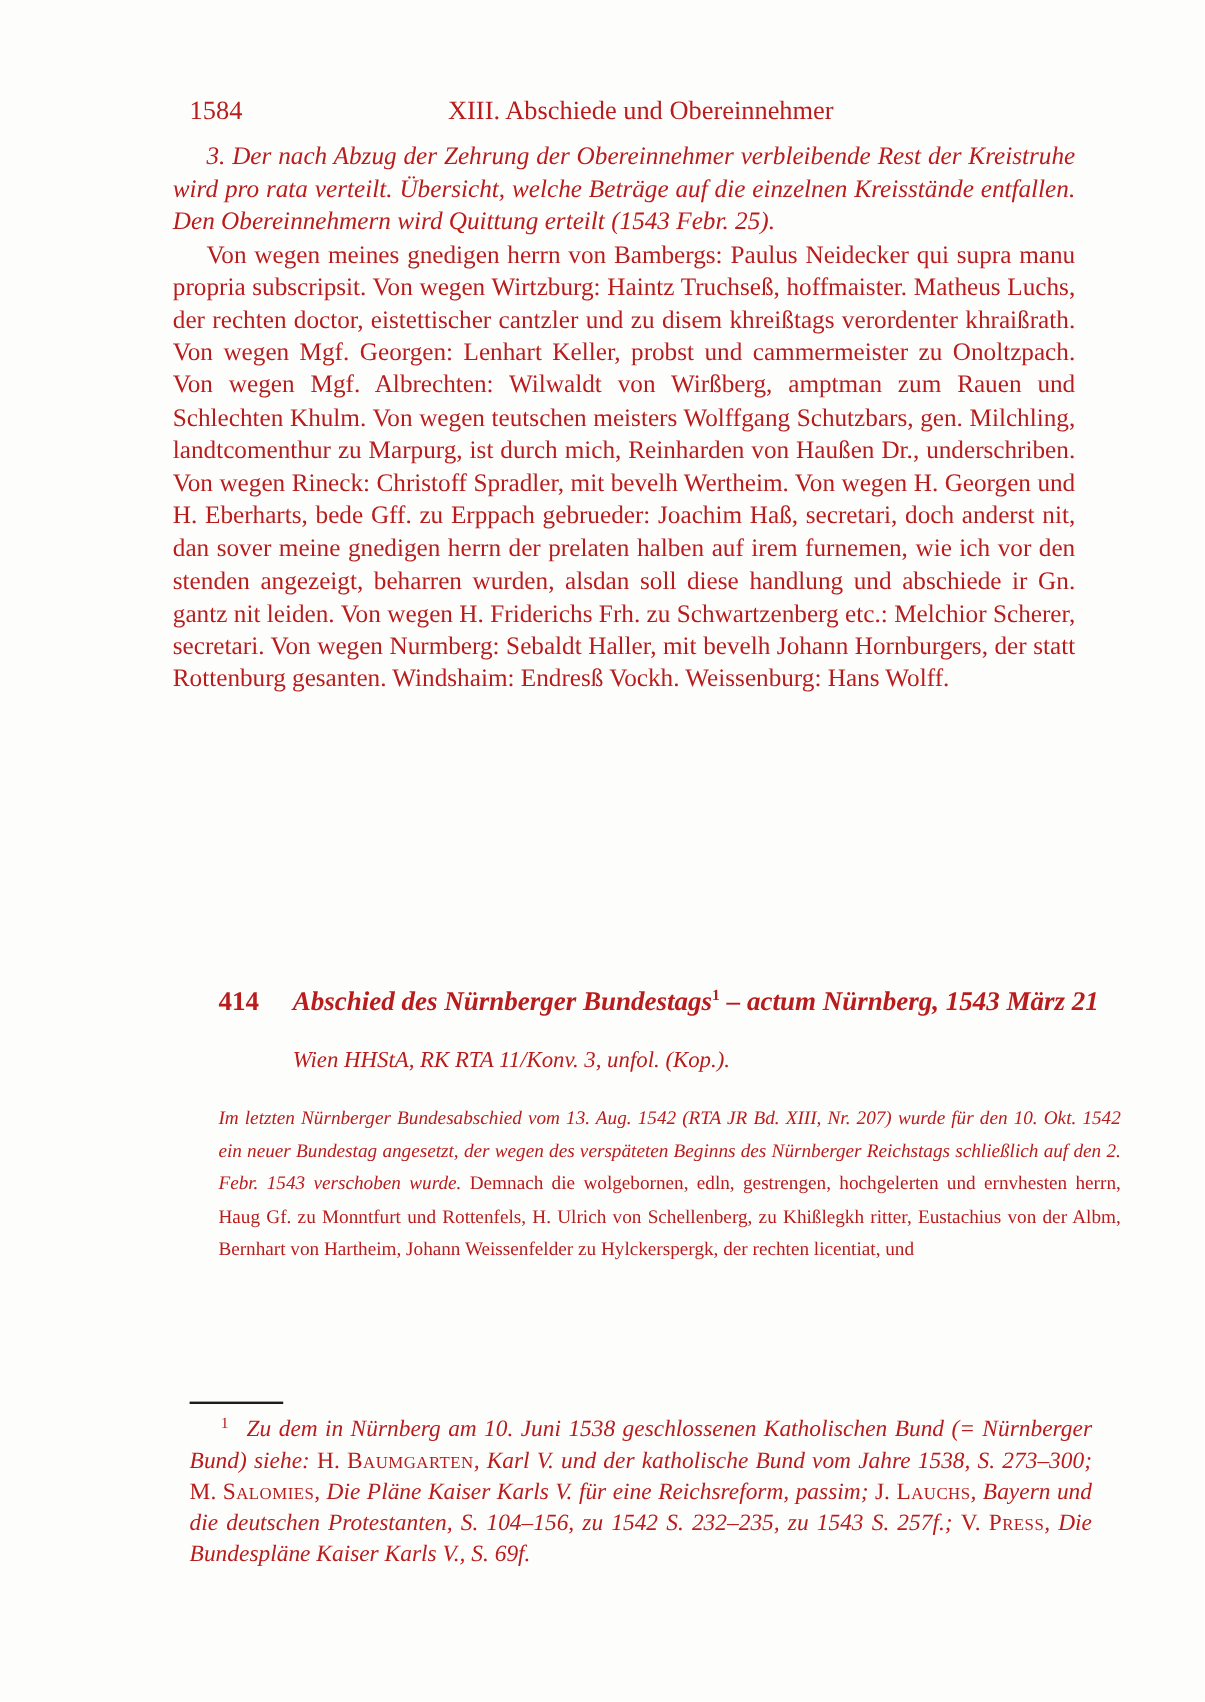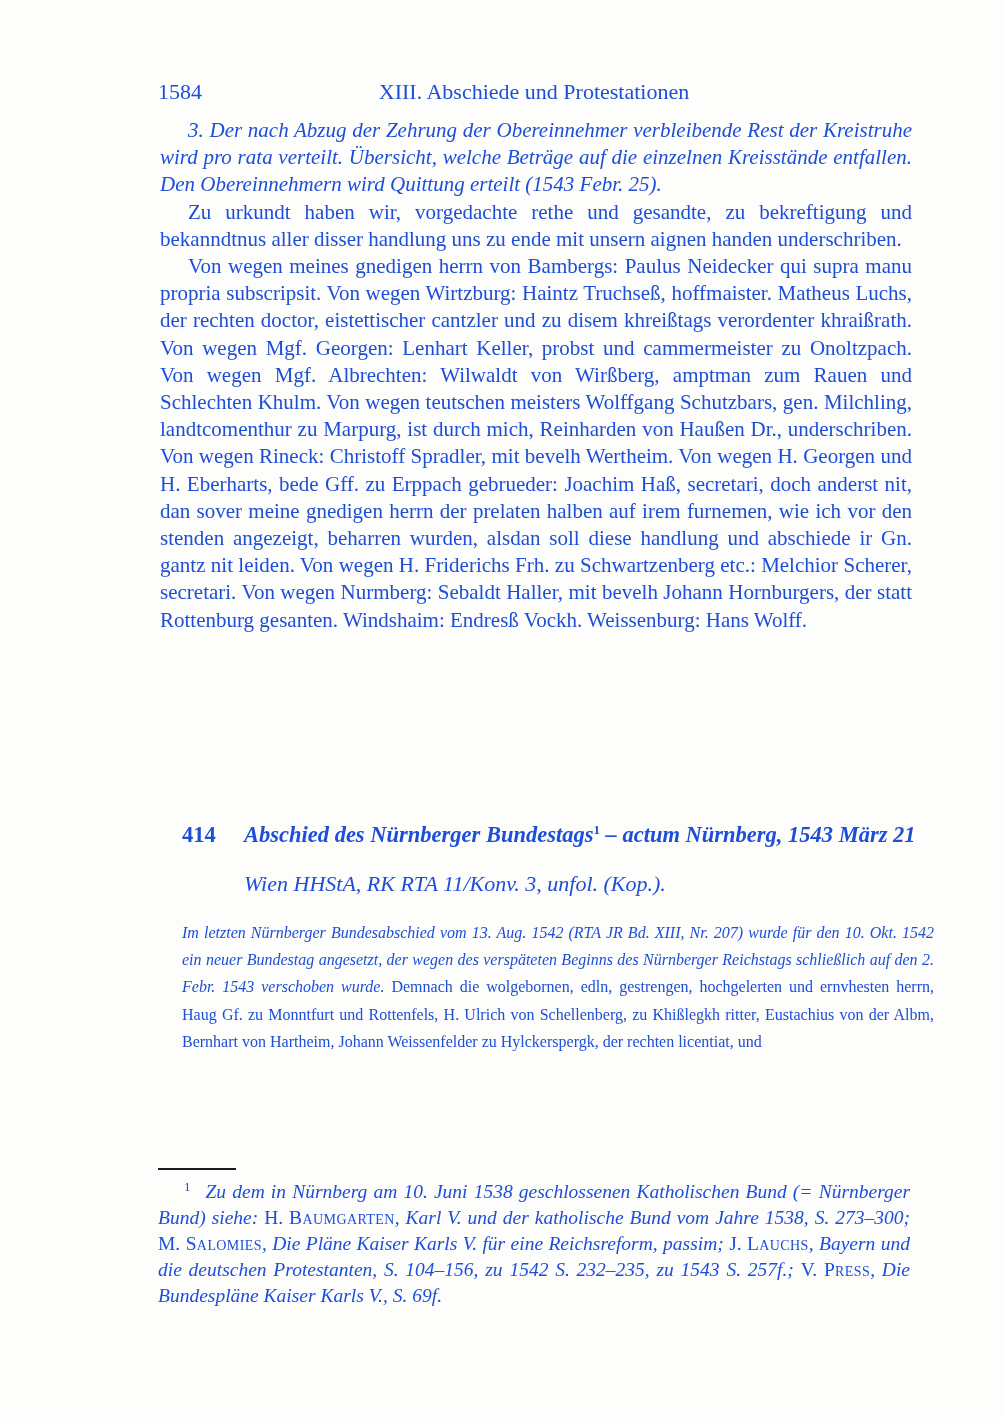--- a/index.html
+++ b/index.html
@@ -1,60 +1,59 @@
 <!DOCTYPE html>
 <html><head>
 <meta charset="utf-8">
 <style>
   html,body{margin:0;padding:0;background:#ffffff;}
   .page{
     position:relative;
     width:1004px;height:1418px;
     background:#fdfdfc;
     font-family:"Liberation Serif", serif;
-    color:#1d4ed8;
+    color:#b91c1c;
     overflow:hidden;
   }
   
   .pagehead{position:absolute;left:158px;top:80px;width:752px;font-size:22px;line-height:24px;}
   .pagenum{position:absolute;left:0;top:0;}
   .runtitle{display:block;text-align:center;}
   
-  .bodyblock{position:absolute;left:160px;top:117px;width:752px;font-size:21px;line-height:27.2px;}
+  .bodyblock{position:absolute;left:144px;top:117px;width:752px;font-size:21px;line-height:27.2px;}
   .bodyblock p{margin:0;text-align:justify;text-indent:28px;}
   .it{font-style:italic;}
   
   .section{position:absolute;left:158px;top:820px;width:752px;margin-left:24px;}
   .sechead{display:flex;font-weight:bold;font-size:22.5px;line-height:30px;}
   .secnum{flex:0 0 62px;font-style:normal;}
   .sectitle{flex:1;font-style:italic;}
   .sectitle sup{font-style:normal;font-size:13px;line-height:0;}
-  .source{margin:21px 0 0 62px;font-size:22px;line-height:26px;}
+  .source{margin:21px 0 0 62px;font-size:19px;line-height:26px;}
   .intro{margin:22px 0 0 0;text-align:justify;font-size:16px;line-height:27.2px;}
   .intro p{margin:0;}
   
   .footarea{position:absolute;left:158px;top:1168px;width:752px;}
   .footrule{width:78px;border-top:2px solid #1c1c1c;margin:0 0 9px 0;}
   .footnote{margin:0;text-align:justify;font-size:19.5px;line-height:26px;text-indent:26px;}
   .fnmark{font-size:13px;line-height:0;margin-right:15px;font-style:normal;}
   .sc{font-variant:small-caps;font-style:normal;letter-spacing:0.4px;}
 </style>
 </head>
 <body>
 
 <div class="page">
 
   <div class="pagehead">
     <span class="pagenum">1584</span>
-    <span class="runtitle">XIII. Abschiede und Protestationen</span>
+    <span class="runtitle">XIII. Abschiede und Obereinnehmer</span>
   </div>
 
   <div class="bodyblock">
     <p class="it">3. Der nach Abzug der Zehrung der Obereinnehmer verbleibende Rest der Kreistruhe wird pro rata verteilt. Übersicht, welche Beträge auf die einzelnen Kreisstände entfallen. Den Obereinnehmern wird Quittung erteilt (1543 Febr. 25).</p>
-    <p>Zu urkundt haben wir, vorgedachte rethe und gesandte, zu bekreftigung und bekanndtnus aller disser handlung uns zu ende mit unsern aignen handen underschriben.</p>
     <p>Von wegen meines gnedigen herrn von Bambergs: Paulus Neidecker qui supra manu propria subscripsit. Von wegen Wirtzburg: Haintz Truchseß, hoffmaister. Matheus Luchs, der rechten doctor, eistettischer cantzler und zu disem khreißtags verordenter khraißrath. Von wegen Mgf. Georgen: Lenhart Keller, probst und cammermeister zu Onoltzpach. Von wegen Mgf. Albrechten: Wilwaldt von Wirßberg, amptman zum Rauen und Schlechten Khulm. Von wegen teutschen meisters Wolffgang Schutzbars, gen. Milchling, landtcomenthur zu Marpurg, ist durch mich, Reinharden von Haußen Dr., underschriben. Von wegen Rineck: Christoff Spradler, mit bevelh Wertheim. Von wegen H. Georgen und H. Eberharts, bede Gff. zu Erppach gebrueder: Joachim Haß, secretari, doch anderst nit, dan sover meine gnedigen herrn der prelaten halben auf irem furnemen, wie ich vor den stenden angezeigt, beharren wurden, alsdan soll diese handlung und abschiede ir Gn. gantz nit leiden. Von wegen H. Friderichs Frh. zu Schwartzenberg etc.: Melchior Scherer, secretari. Von wegen Nurmberg: Sebaldt Haller, mit bevelh Johann Hornburgers, der statt Rottenburg gesanten. Windshaim: Endresß Vockh. Weissenburg: Hans Wolff.</p>
   </div>
 
   <div class="section">
     <div class="sechead">
       <span class="secnum">414</span>
       <span class="sectitle"><span>Abschied des Nürnberger Bundestags</span><sup>1</sup><span> – actum Nürnberg, 1543 März 21</span></span>
     </div>
     <p class="source it">Wien HHStA, RK RTA 11/Konv. 3, unfol. (Kop.).</p>
     <div class="intro">

